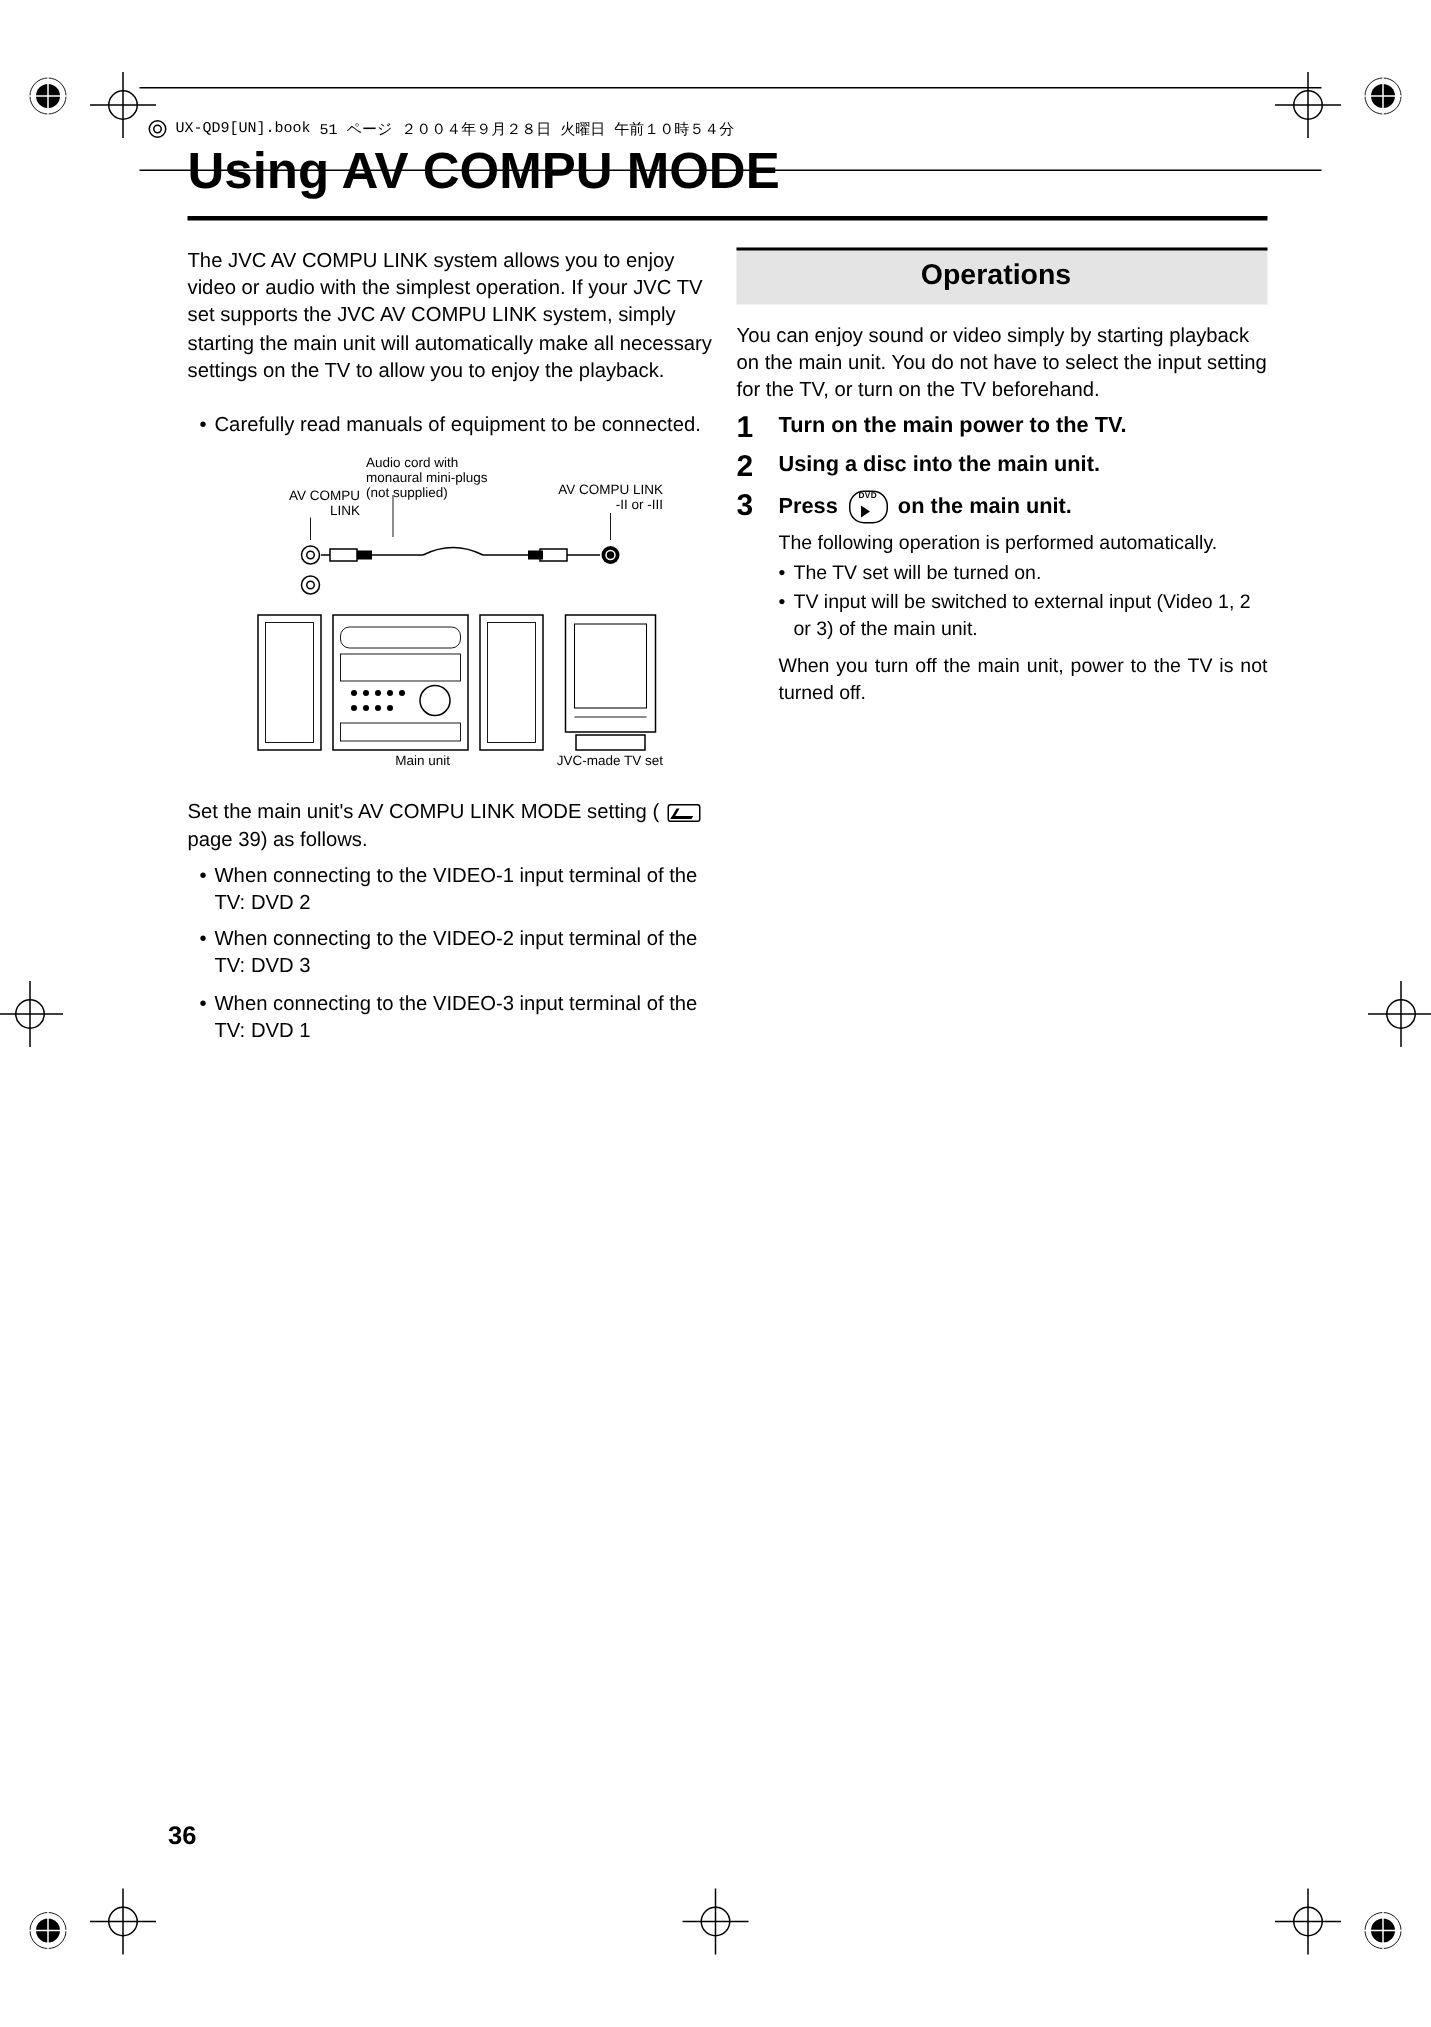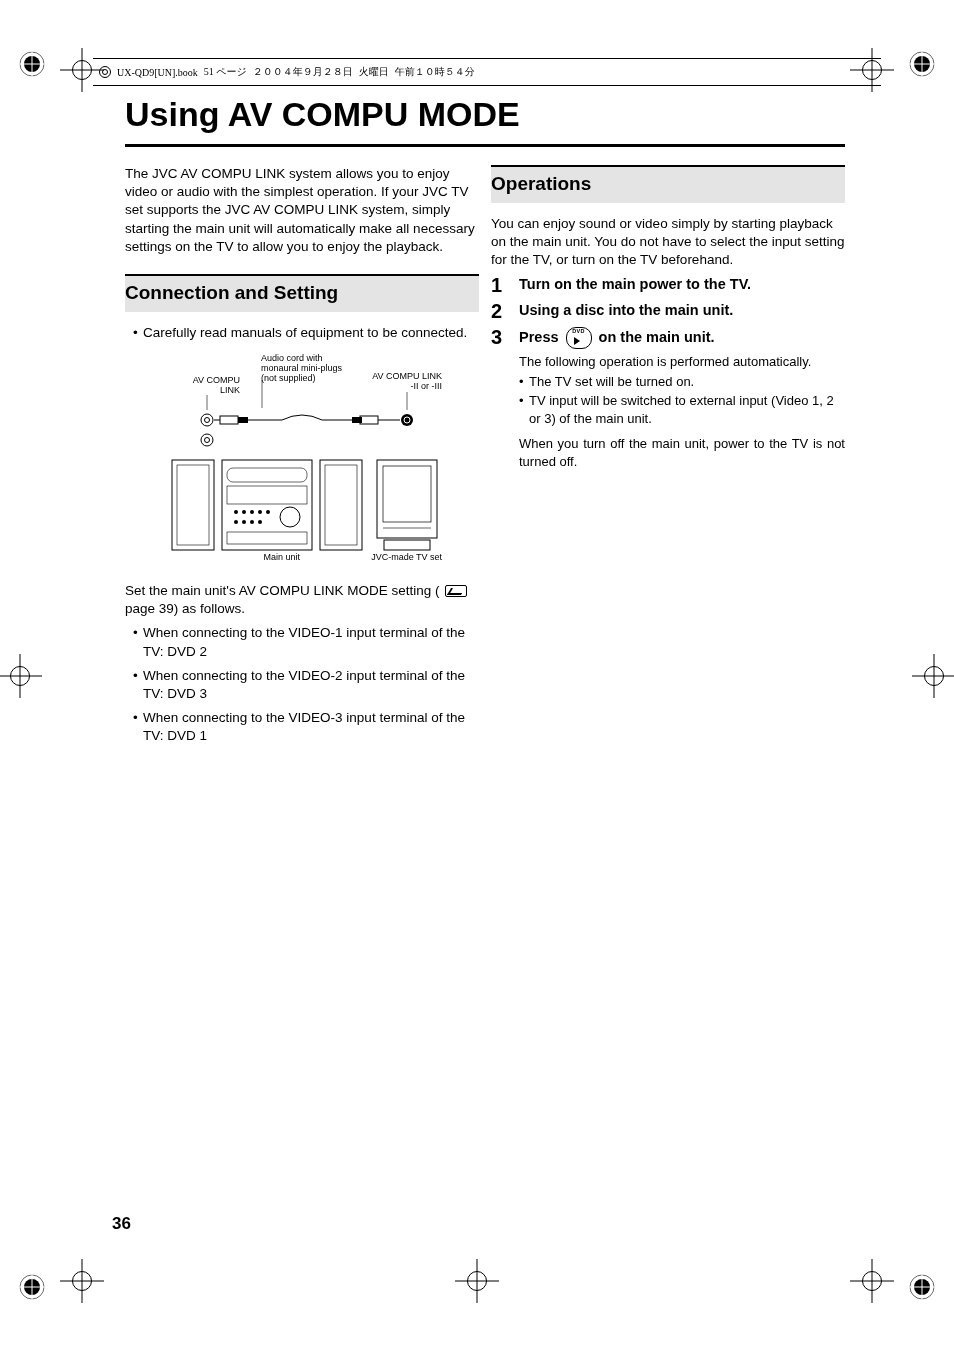--- a/index.html
+++ b/index.html
@@ -18,24 +18,24 @@
     top: 0; left: 0;
     width: 100%; height: 100%;
     pointer-events: none;
   }
   .header-line {
     position: absolute;
     top: 58px;
     left: 93px;
     right: 73px;
     font-size: 10px;
-    font-family: Liberation Serif, serif;
+    font-family: Liberation Mono, monospace;
     border-top: 0.5px solid #000;
     border-bottom: 0.5px solid #000;
-    padding: 6px 6px;
+    padding: 20px 6px;
     display: flex;
     align-items: center;
     gap: 6px;
   }
   .header-circle {
     width:10px;height:10px;border:1px solid #000;border-radius:50%;display:inline-block;flex:none;
     position:relative;
   }
   .header-circle::after{content:"";position:absolute;inset:2px;border:1px solid #000;border-radius:50%;}
   .page {
@@ -66,20 +66,21 @@
   .intro {
     margin: 0 0 18px 0;
   }
   .sect-head {
     background: #e4e4e4;
     border-top: 2px solid #000;
     font-size: 19px;
     font-weight: bold;
     padding: 4px 8px 6px 0;
     margin: 0 0 12px 0;
+    text-align: center;
   }
   .bullet-row {
     display:flex;
     margin: 0 0 6px 8px;
   }
   .bullet-row .dot{flex:none;width:10px;}
   .diagram {
     margin: 8px auto 12px auto;
     width: 280px;
     height: 220px;
@@ -136,21 +137,20 @@
 
 <div class="page">
   <h1>Using AV COMPU MODE</h1>
   <div class="title-rule"></div>
 
   <div class="cols">
 
     <div class="col">
       <p class="intro">The JVC AV COMPU LINK system allows you to enjoy video or audio with the simplest operation. If your JVC TV set supports the JVC AV COMPU LINK system, simply starting the main unit will automatically make all necessary settings on the TV to allow you to enjoy the playback.</p>
 
-      <div class="sect-head">Connection and Setting</div>
 
       <div class="bullet-row">
         <span class="dot">•</span>
         <span>Carefully read manuals of equipment to be connected.</span>
       </div>
 
       <div class="diagram">
         <svg viewBox="0 0 280 220" width="280" height="220">
 
           <circle cx="45" cy="70" r="6" fill="none" stroke="#000"></circle>
@@ -193,21 +193,21 @@
 
           <rect x="158" y="110" width="42" height="90" fill="none" stroke="#000"></rect>
           <rect x="163" y="115" width="32" height="80" fill="none" stroke="#000" stroke-width="0.6"></rect>
 
           <rect x="215" y="110" width="60" height="78" fill="none" stroke="#000"></rect>
           <rect x="221" y="116" width="48" height="56" fill="none" stroke="#000" stroke-width="0.7"></rect>
           <line x1="221" y1="178" x2="269" y2="178" stroke="#000" stroke-width="0.6"></line>
           <rect x="222" y="190" width="46" height="10" fill="none" stroke="#000"></rect>
         </svg>
         <div class="diag-label" style="left:18px;top:26px;width:60px;">AV COMPU LINK</div>
-        <div class="diag-label" style="left:99px;top:4px;width:88px;text-align:left;">Audio cord with monaural mini-plugs (not supplied)</div>
+        <div class="diag-label" style="left:82px;top:4px;width:88px;text-align:left;">Audio cord with monaural mini-plugs (not supplied)</div>
         <div class="diag-label" style="left:210px;top:22px;width:70px;">AV COMPU LINK -II or -III</div>
         <div class="diag-label" style="left:78px;top:203px;width:60px;">Main unit</div>
         <div class="diag-label" style="left:200px;top:203px;width:80px;">JVC-made TV set</div>
       </div>
 
       <p class="post-diag">
         <span>Set the main unit's AV COMPU LINK MODE setting (</span>
         <span class="xref-icon"></span>
         <span> page 39) as follows.</span>
       </p>

